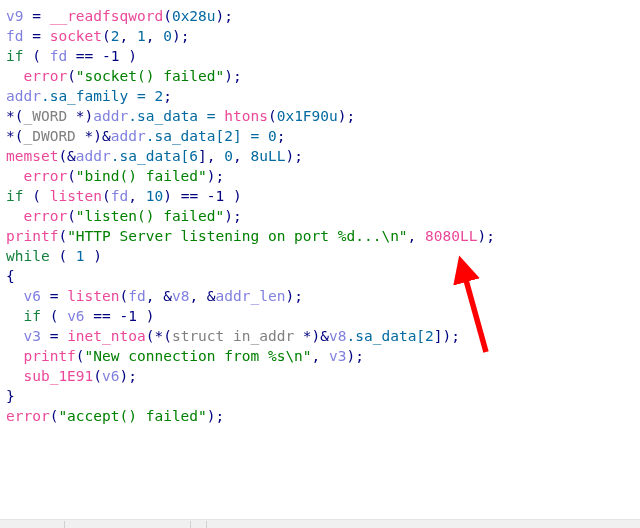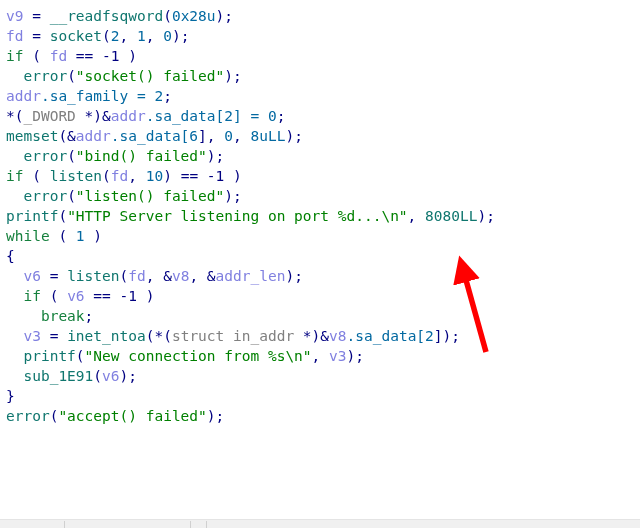--- a/index.html
+++ b/index.html
@@ -34,21 +34,21 @@
     font-size: 14.5px;
     white-space: pre;
     padding-left: 6px;
     letter-spacing: 0px;
   }
   #code-lines { padding-top: 6px; }
 
   
   .t-kw      { color: #15803d; }            
   .t-punct   { color: #000080; }            
-  .t-fn      { color: #0f766e; }            
+  .t-fn      { color: #ec4899; }            
   .t-var     { color: #8080e0; text-align: right; }            
   .t-str     { color: #008000; }            
   .t-num     { color: #0369a1; }            
   .t-type    { color: #808080; }            
   .t-member  { color: #0369a1; }            
   .t-plain   { color: #000080; }
 
   
   #annotation-arrow {
     position: absolute;
@@ -93,31 +93,31 @@
 <body>
 
 <div id="code-pane">
 
   <div id="code-lines">
       <div class="code-line"><span class="t-var">v9</span><span class="t-punct"> = </span><span class="t-fn">__readfsqword</span><span class="t-punct">(</span><span class="t-num">0x28u</span><span class="t-punct">);</span></div>
       <div class="code-line"><span class="t-var">fd</span><span class="t-punct"> = </span><span class="t-fn">socket</span><span class="t-punct">(</span><span class="t-num">2</span><span class="t-punct">, </span><span class="t-num">1</span><span class="t-punct">, </span><span class="t-num">0</span><span class="t-punct">);</span></div>
       <div class="code-line"><span class="t-kw">if</span><span class="t-punct"> ( </span><span class="t-var">fd</span><span class="t-punct"> == -1 )</span></div>
       <div class="code-line"><span class="t-plain">  </span><span class="t-fn">error</span><span class="t-punct">(</span><span class="t-str">"socket() failed"</span><span class="t-punct">);</span></div>
       <div class="code-line"><span class="t-var">addr</span><span class="t-member">.sa_family = </span><span class="t-num">2</span><span class="t-punct">;</span></div>
+      <div class="code-line"><span class="t-punct">*(</span><span class="t-type">_WORD</span><span class="t-punct"> *)</span><span class="t-var">addr</span><span class="t-member">.sa_data = </span><span class="t-fn">htons</span><span class="t-punct">(</span><span class="t-num">0x1F90u</span><span class="t-punct">);</span></div>
       <div class="code-line"><span class="t-punct">*(</span><span class="t-type">_DWORD</span><span class="t-punct"> *)&amp;</span><span class="t-var">addr</span><span class="t-member">.sa_data[</span><span class="t-num">2</span><span class="t-member">] = </span><span class="t-num">0</span><span class="t-punct">;</span></div>
       <div class="code-line"><span class="t-fn">memset</span><span class="t-punct">(&amp;</span><span class="t-var">addr</span><span class="t-member">.sa_data[</span><span class="t-num">6</span><span class="t-punct">], </span><span class="t-num">0</span><span class="t-punct">, </span><span class="t-num">8uLL</span><span class="t-punct">);</span></div>
       <div class="code-line"><span class="t-plain">  </span><span class="t-fn">error</span><span class="t-punct">(</span><span class="t-str">"bind() failed"</span><span class="t-punct">);</span></div>
       <div class="code-line"><span class="t-kw">if</span><span class="t-punct"> ( </span><span class="t-fn">listen</span><span class="t-punct">(</span><span class="t-var">fd</span><span class="t-punct">, </span><span class="t-num">10</span><span class="t-punct">) == -1 )</span></div>
       <div class="code-line"><span class="t-plain">  </span><span class="t-fn">error</span><span class="t-punct">(</span><span class="t-str">"listen() failed"</span><span class="t-punct">);</span></div>
       <div class="code-line"><span class="t-fn">printf</span><span class="t-punct">(</span><span class="t-str">"HTTP Server listening on port %d...\n"</span><span class="t-punct">, </span><span class="t-fn">8080LL</span><span class="t-punct">);</span></div>
       <div class="code-line"><span class="t-kw">while</span><span class="t-punct"> ( </span><span class="t-num">1</span><span class="t-punct"> )</span></div>
       <div class="code-line"><span class="t-punct">{</span></div>
       <div class="code-line"><span class="t-plain">  </span><span class="t-var">v6</span><span class="t-punct"> = </span><span class="t-fn">listen</span><span class="t-punct">(</span><span class="t-var">fd</span><span class="t-punct">, &amp;</span><span class="t-var">v8</span><span class="t-punct">, &amp;</span><span class="t-var">addr_len</span><span class="t-punct">);</span></div>
       <div class="code-line"><span class="t-plain">  </span><span class="t-kw">if</span><span class="t-punct"> ( </span><span class="t-var">v6</span><span class="t-punct"> == -1 )</span></div>
-      <div class="code-line"><span class="t-plain">    </span><span class="t-kw">break</span><span class="t-punct">;</span></div>
       <div class="code-line"><span class="t-plain">  </span><span class="t-var">v3</span><span class="t-punct"> = </span><span class="t-fn">inet_ntoa</span><span class="t-punct">(*(</span><span class="t-type">struct in_addr</span><span class="t-punct"> *)&amp;</span><span class="t-var">v8</span><span class="t-member">.sa_data[</span><span class="t-num">2</span><span class="t-punct">]);</span></div>
       <div class="code-line"><span class="t-plain">  </span><span class="t-fn">printf</span><span class="t-punct">(</span><span class="t-str">"New connection from %s\n"</span><span class="t-punct">, </span><span class="t-var">v3</span><span class="t-punct">);</span></div>
       <div class="code-line"><span class="t-plain">  </span><span class="t-fn">sub_1E91</span><span class="t-punct">(</span><span class="t-var">v6</span><span class="t-punct">);</span></div>
       <div class="code-line"><span class="t-punct">}</span></div>
       <div class="code-line"><span class="t-fn">error</span><span class="t-punct">(</span><span class="t-str">"accept() failed"</span><span class="t-punct">);</span></div>
     </div>
 
   <svg id="annotation-arrow" viewBox="0 0 640 519" width="640" height="519" xmlns="http://www.w3.org/2000/svg">
     <defs>
       <marker id="arrowhead" markerWidth="5" markerHeight="5" refX="2.3" refY="2.5" orient="auto" markerUnits="strokeWidth">

